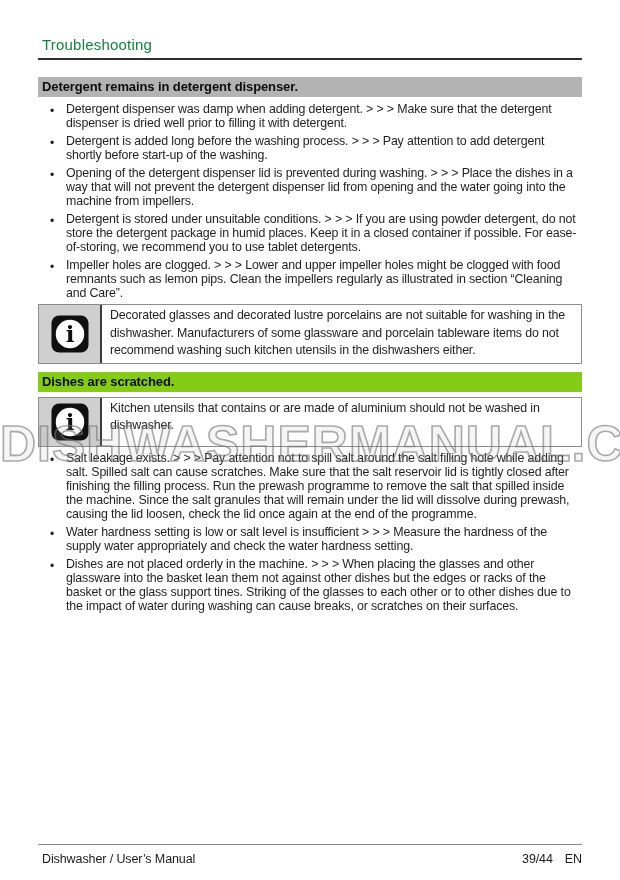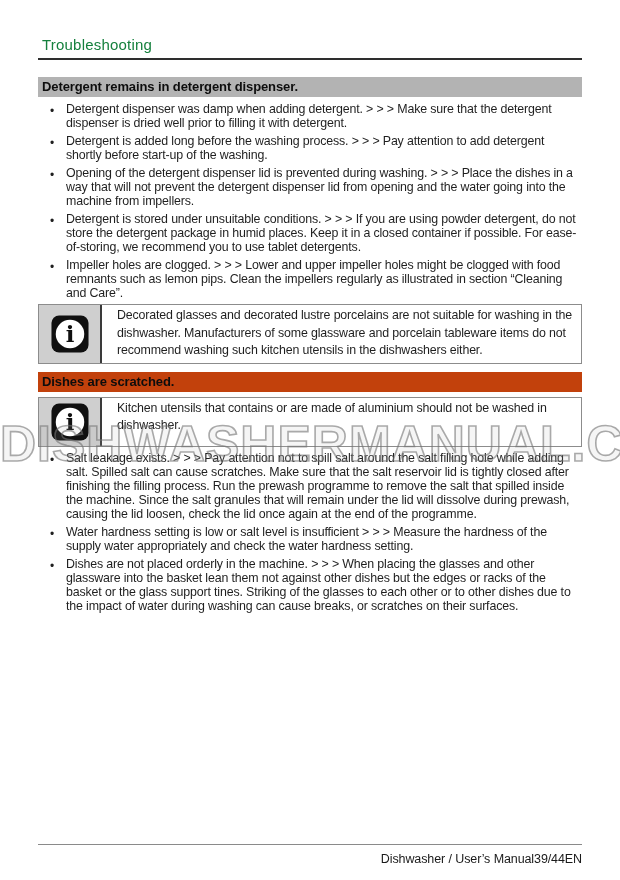--- a/index.html
+++ b/index.html
@@ -67,21 +67,21 @@
     flex: 0 0 61px;
     background: #cfcfcf;
     border-right: 2px solid #3a3a3a;
     display: flex;
     align-items: center;
     justify-content: center;
     min-height: 48px;
   }
   .info-text {
     flex: 1;
-    padding: 2px 8px 3px 15px;
+    padding: 2px 8px 3px 8px;
     font-size: 12.4px;
     line-height: 17.6px;
     letter-spacing: -0.15px;
     color: #1f1f1f;
   }
   .watermark {
     position: absolute;
     top: 415px;
     left: 0;
     width: 620px;
@@ -95,28 +95,28 @@
     z-index: 5;
     pointer-events: none;
   }
   .footer {
     position: absolute;
     left: 38px; right: 38px;
     top: 844px;
     border-top: 1px solid #8a8a8a;
     padding-top: 7px;
     display: flex;
-    justify-content: flex-end;
+    justify-content: space-between;
     align-items: baseline;
     font-size: 12.5px;
     color: #1a1a1a;
     letter-spacing: -0.1px;
   }
   .footer-left { padding-left: 4px; }
-  .footer-right { display: flex; gap: 0; }
+  .footer-right { display: flex; gap: 12px; }
 </style>
 </head>
 <body>
 
 <div class="page">
   <div class="content-wrap">
     <div class="doc-title">Troubleshooting</div>
     <div class="title-rule"></div>
     <div id="sections-host">
         <div class="section-heading first" style="background: rgb(179, 179, 179);">Detergent remains in detergent dispenser.</div>
@@ -143,21 +143,21 @@
         <div class="info-box">
           <div class="icon-cell">
   <svg viewBox="0 0 40 40" width="38" height="38" aria-hidden="true">
     <rect x="0.5" y="0.5" width="39" height="39" rx="8" fill="#101010"></rect>
     <circle cx="20" cy="20" r="15" fill="#ffffff"></circle>
     <text x="20" y="28.5" text-anchor="middle" font-family="DejaVu Serif, serif" font-size="24" font-weight="bold" fill="#101010">i</text>
   </svg>
 </div>
           <div class="info-text">Decorated glasses and decorated lustre porcelains are not suitable for washing in the dishwasher. Manufacturers of some glassware and porcelain tableware items do not recommend washing such kitchen utensils in the dishwashers either.</div>
         </div>
-        <div class="section-heading" style="background: #c2410c;">Dishes are scratched.</div>
+        <div class="section-heading" style="background: #84cc16;">Dishes are scratched.</div>
         <div class="info-box">
           <div class="icon-cell">
   <svg viewBox="0 0 40 40" width="38" height="38" aria-hidden="true">
     <rect x="0.5" y="0.5" width="39" height="39" rx="8" fill="#101010"></rect>
     <circle cx="20" cy="20" r="15" fill="#ffffff"></circle>
     <text x="20" y="28.5" text-anchor="middle" font-family="DejaVu Serif, serif" font-size="24" font-weight="bold" fill="#101010">i</text>
   </svg>
 </div>
           <div class="info-text">Kitchen utensils that contains or are made of aluminium should not be washed in dishwasher.</div>
         </div>

